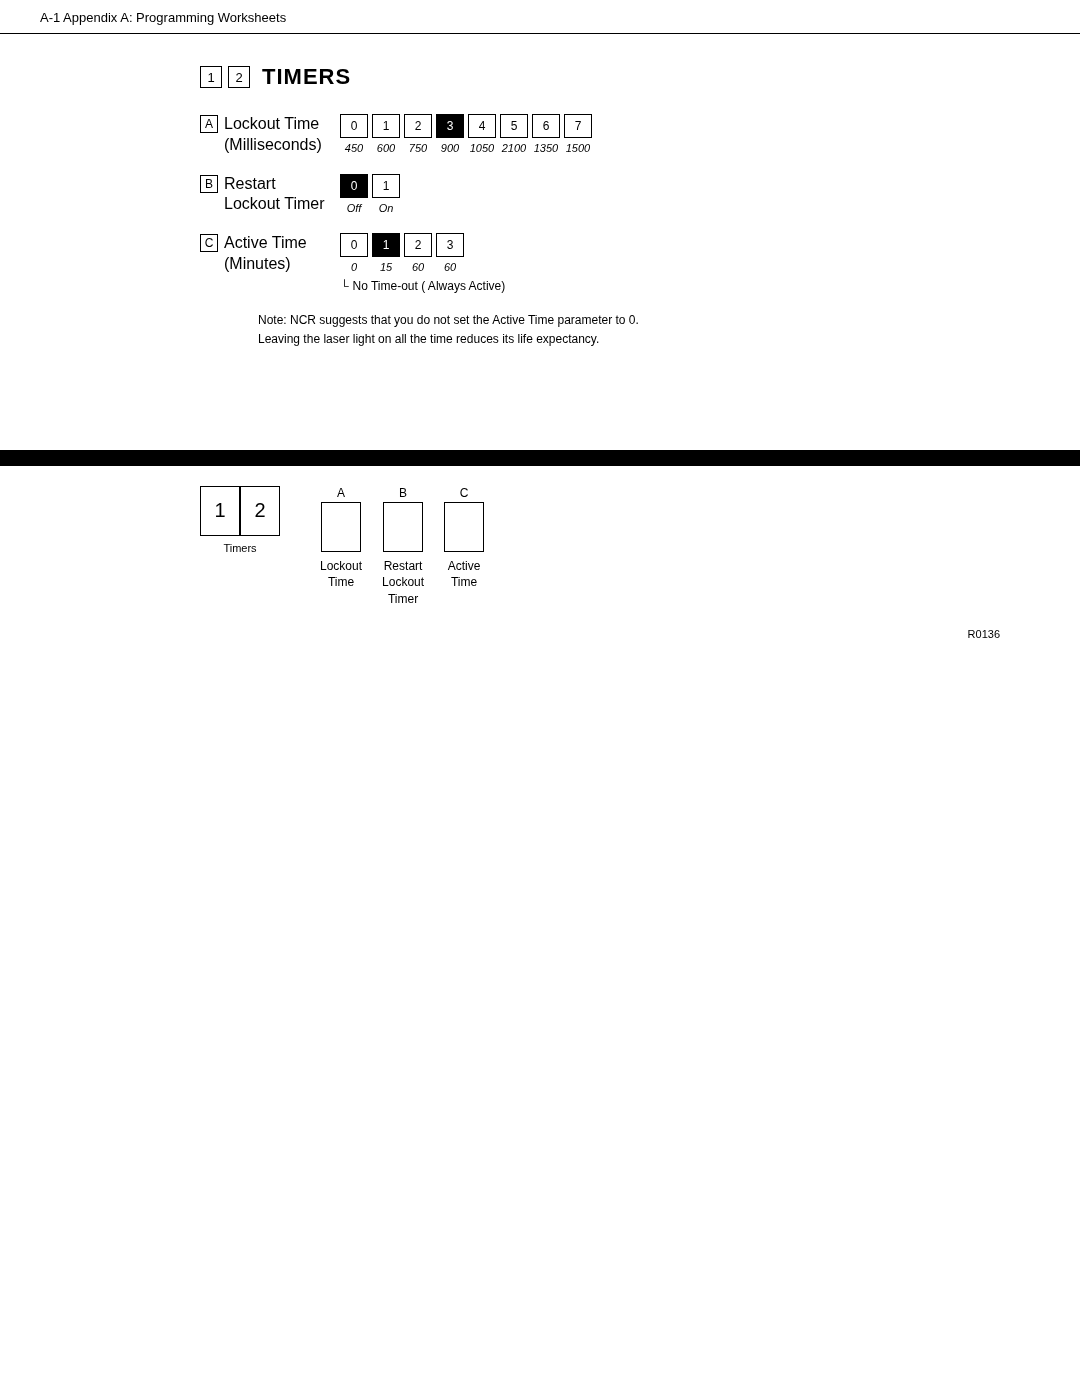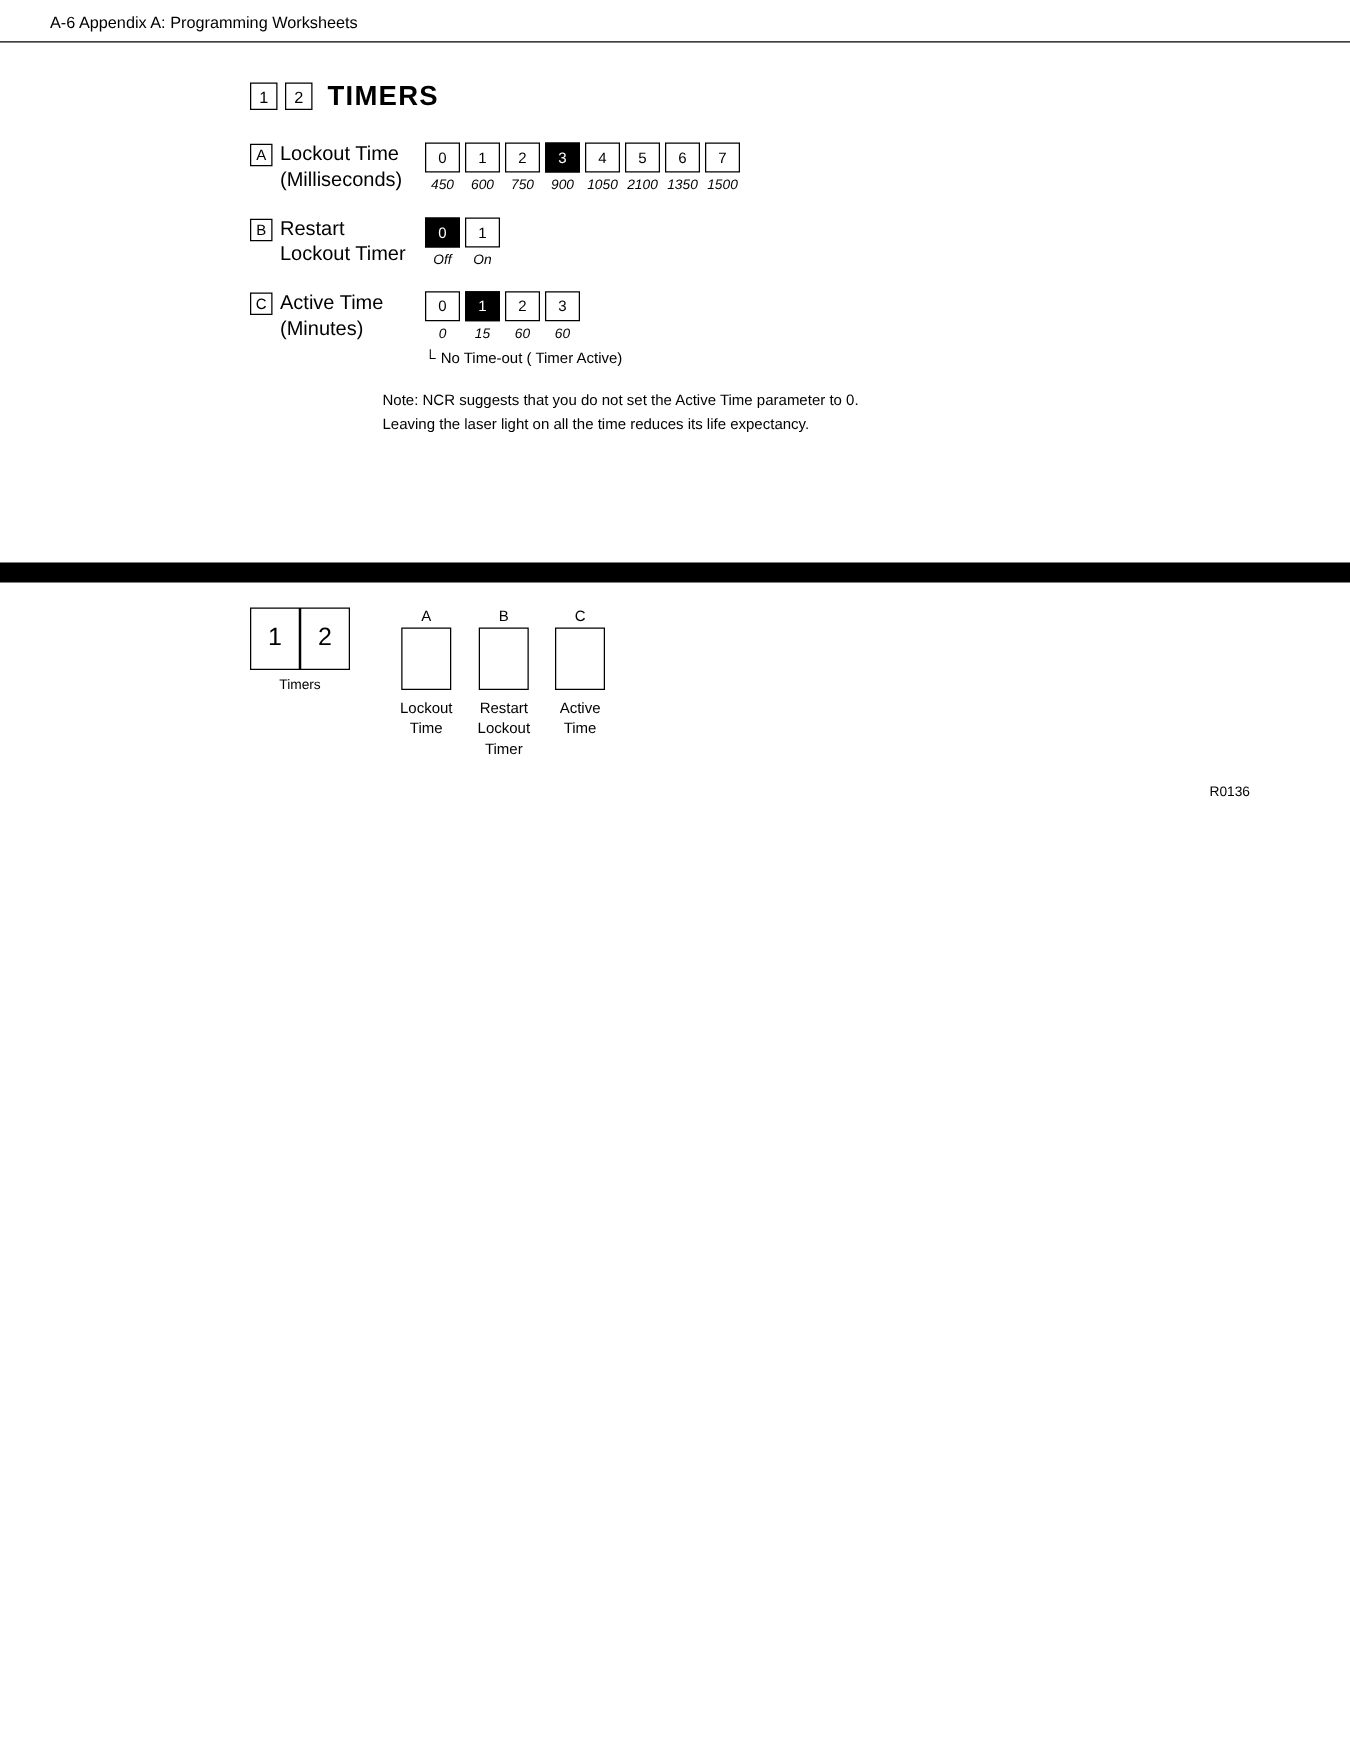--- a/index.html
+++ b/index.html
@@ -233,21 +233,21 @@
     }
 
     .bottom-spacer {
       height: 400px;
     }
   </style>
 </head>
 <body>
 
 <div class="page-header">
-  <span>A-6    Appendix A:  Programming Worksheets</span>
+  <span>A-1    Appendix A:  Programming Worksheets</span>
 </div>
 
 <div class="main-content">
 
   <div class="section-title-row">
     <span class="digit-box">1</span>
     <span class="digit-box">2</span>
     <span class="section-title">TIMERS</span>
   </div>
 
@@ -310,26 +310,26 @@
         <span class="option-box">3</span>
       </div>
       <div class="option-labels-row">
         <span class="option-label">0</span>
         <span class="option-label">15</span>
         <span class="option-label">60</span>
         <span class="option-label">60</span>
       </div>
       <div class="no-timeout-row">
         <span class="corner-bracket">└</span>
-        <span>No Time-out ( Timer Active)</span>
-      </div>
-    </div>
-  </div>
-
-  <div class="note-text" style="margin-left: 106px; margin-top: 8px;">
+        <span>No Time-out ( Always Active)</span>
+      </div>
+    </div>
+  </div>
+
+  <div class="note-text" style="margin-left: 58px; margin-top: 8px;">
     Note:  NCR suggests that you do not set the Active Time parameter to 0. Leaving the laser light on all the time reduces its life expectancy.
   </div>
 
 </div>
 
 <div class="divider-bar"></div>
 
 <div class="your-program-section">
 
 

